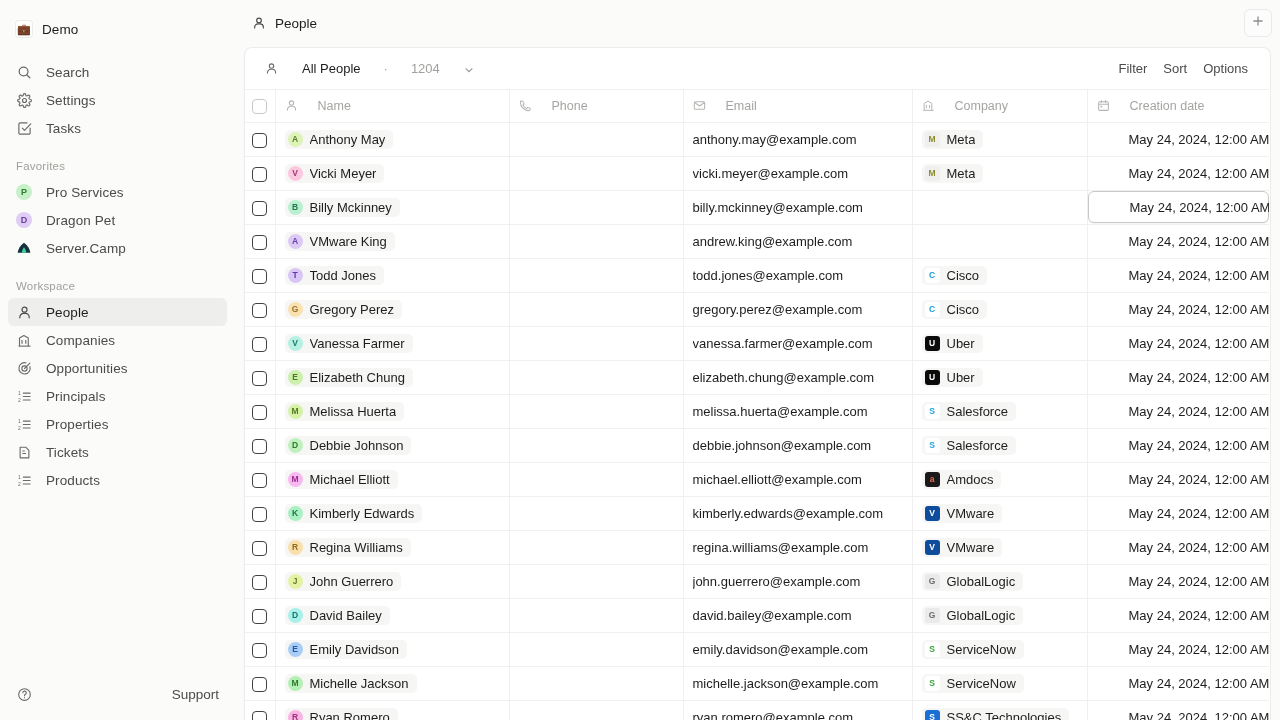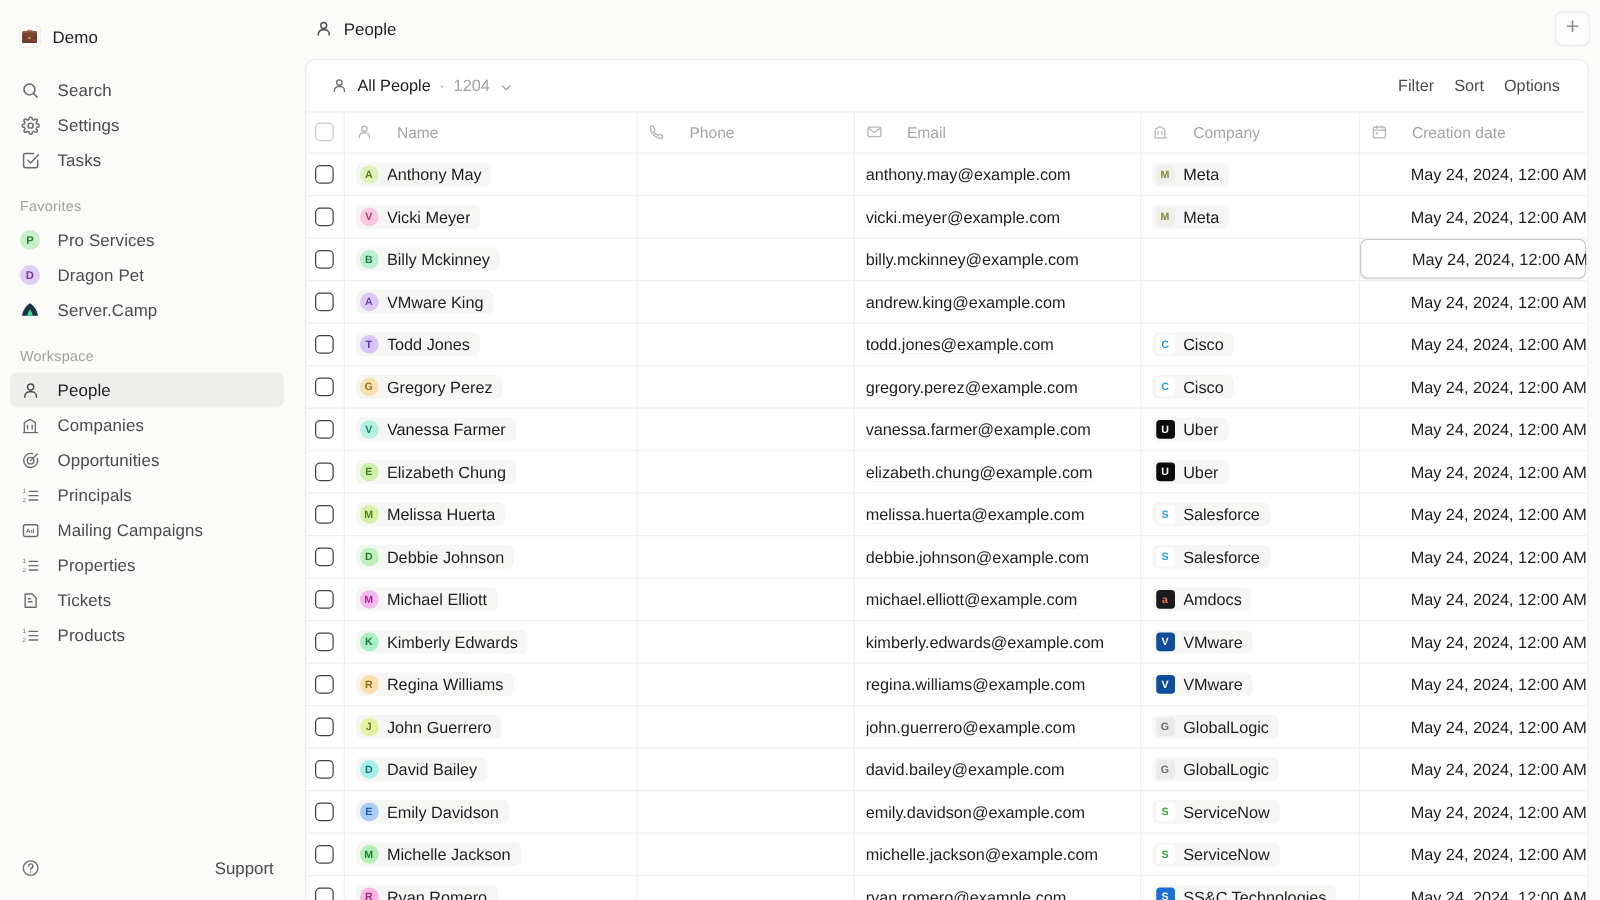--- a/index.html
+++ b/index.html
@@ -86,21 +86,21 @@
     border: 1px solid #ececec; border-bottom: none;
     display: flex; flex-direction: column;
     min-height: 0; overflow: hidden;
     box-shadow: 0 1px 2px rgba(0,0,0,0.02);
   }
   .panel-toolbar {
     height: 41px; display: flex; align-items: center;
     padding: 0 14px 0 12px; flex: 0 0 41px;
   }
   .view-chip {
-    display: flex; align-items: flex-end; gap: 7px;
+    display: flex; align-items: flex-end; gap: 23px;
     padding: 4px 7px; border-radius: 6px; cursor: pointer;
   }
   .view-name { font-size: 13px; color: #1d1d1d; font-weight: 500; }
   .view-count { font-size: 13px; color: #a2a09c; }
   .toolbar-spacer { flex: 1 1 auto; }
   .tb-btn {
     font-size: 13px; color: #4b4b4b; padding: 4px 8px;
     border-radius: 6px; cursor: pointer;
   }
 
@@ -283,29 +283,20 @@
             <line x1="10" y1="6.5" x2="21" y2="6.5"></line>
             <line x1="10" y1="12" x2="21" y2="12"></line>
             <line x1="10" y1="17.5" x2="21" y2="17.5"></line>
             <text x="1.5" y="9" font-size="8" fill="#6b6b6b" stroke="none" font-family="Liberation Sans, sans-serif">1</text>
             <text x="1.5" y="20" font-size="8" fill="#6b6b6b" stroke="none" font-family="Liberation Sans, sans-serif">2</text>
           </svg>
       </span>
       <span class="nav-label">Principals</span>
     </div>
 
-    <div class="nav-item">
-      <span class="ic">
-        <svg width="15" height="15" viewBox="0 0 24 24" fill="none" stroke="#6b6b6b" stroke-width="1.8">
-            <rect x="2.8" y="4.5" width="18.4" height="15" rx="2.5"></rect>
-            <text x="6" y="15.5" font-size="8" fill="#6b6b6b" stroke="none" font-weight="bold" font-family="Liberation Sans, sans-serif">Ad</text>
-          </svg>
-      </span>
-      <span class="nav-label">Mailing Campaigns</span>
-    </div>
 
     <div class="nav-item">
       <span class="ic">
         <svg width="15" height="15" viewBox="0 0 24 24" fill="none" stroke="#6b6b6b" stroke-width="1.8" stroke-linecap="round">
             <line x1="10" y1="6.5" x2="21" y2="6.5"></line>
             <line x1="10" y1="12" x2="21" y2="12"></line>
             <line x1="10" y1="17.5" x2="21" y2="17.5"></line>
             <text x="1.5" y="9" font-size="8" fill="#6b6b6b" stroke="none" font-family="Liberation Sans, sans-serif">1</text>
             <text x="1.5" y="20" font-size="8" fill="#6b6b6b" stroke="none" font-family="Liberation Sans, sans-serif">2</text>
           </svg>

